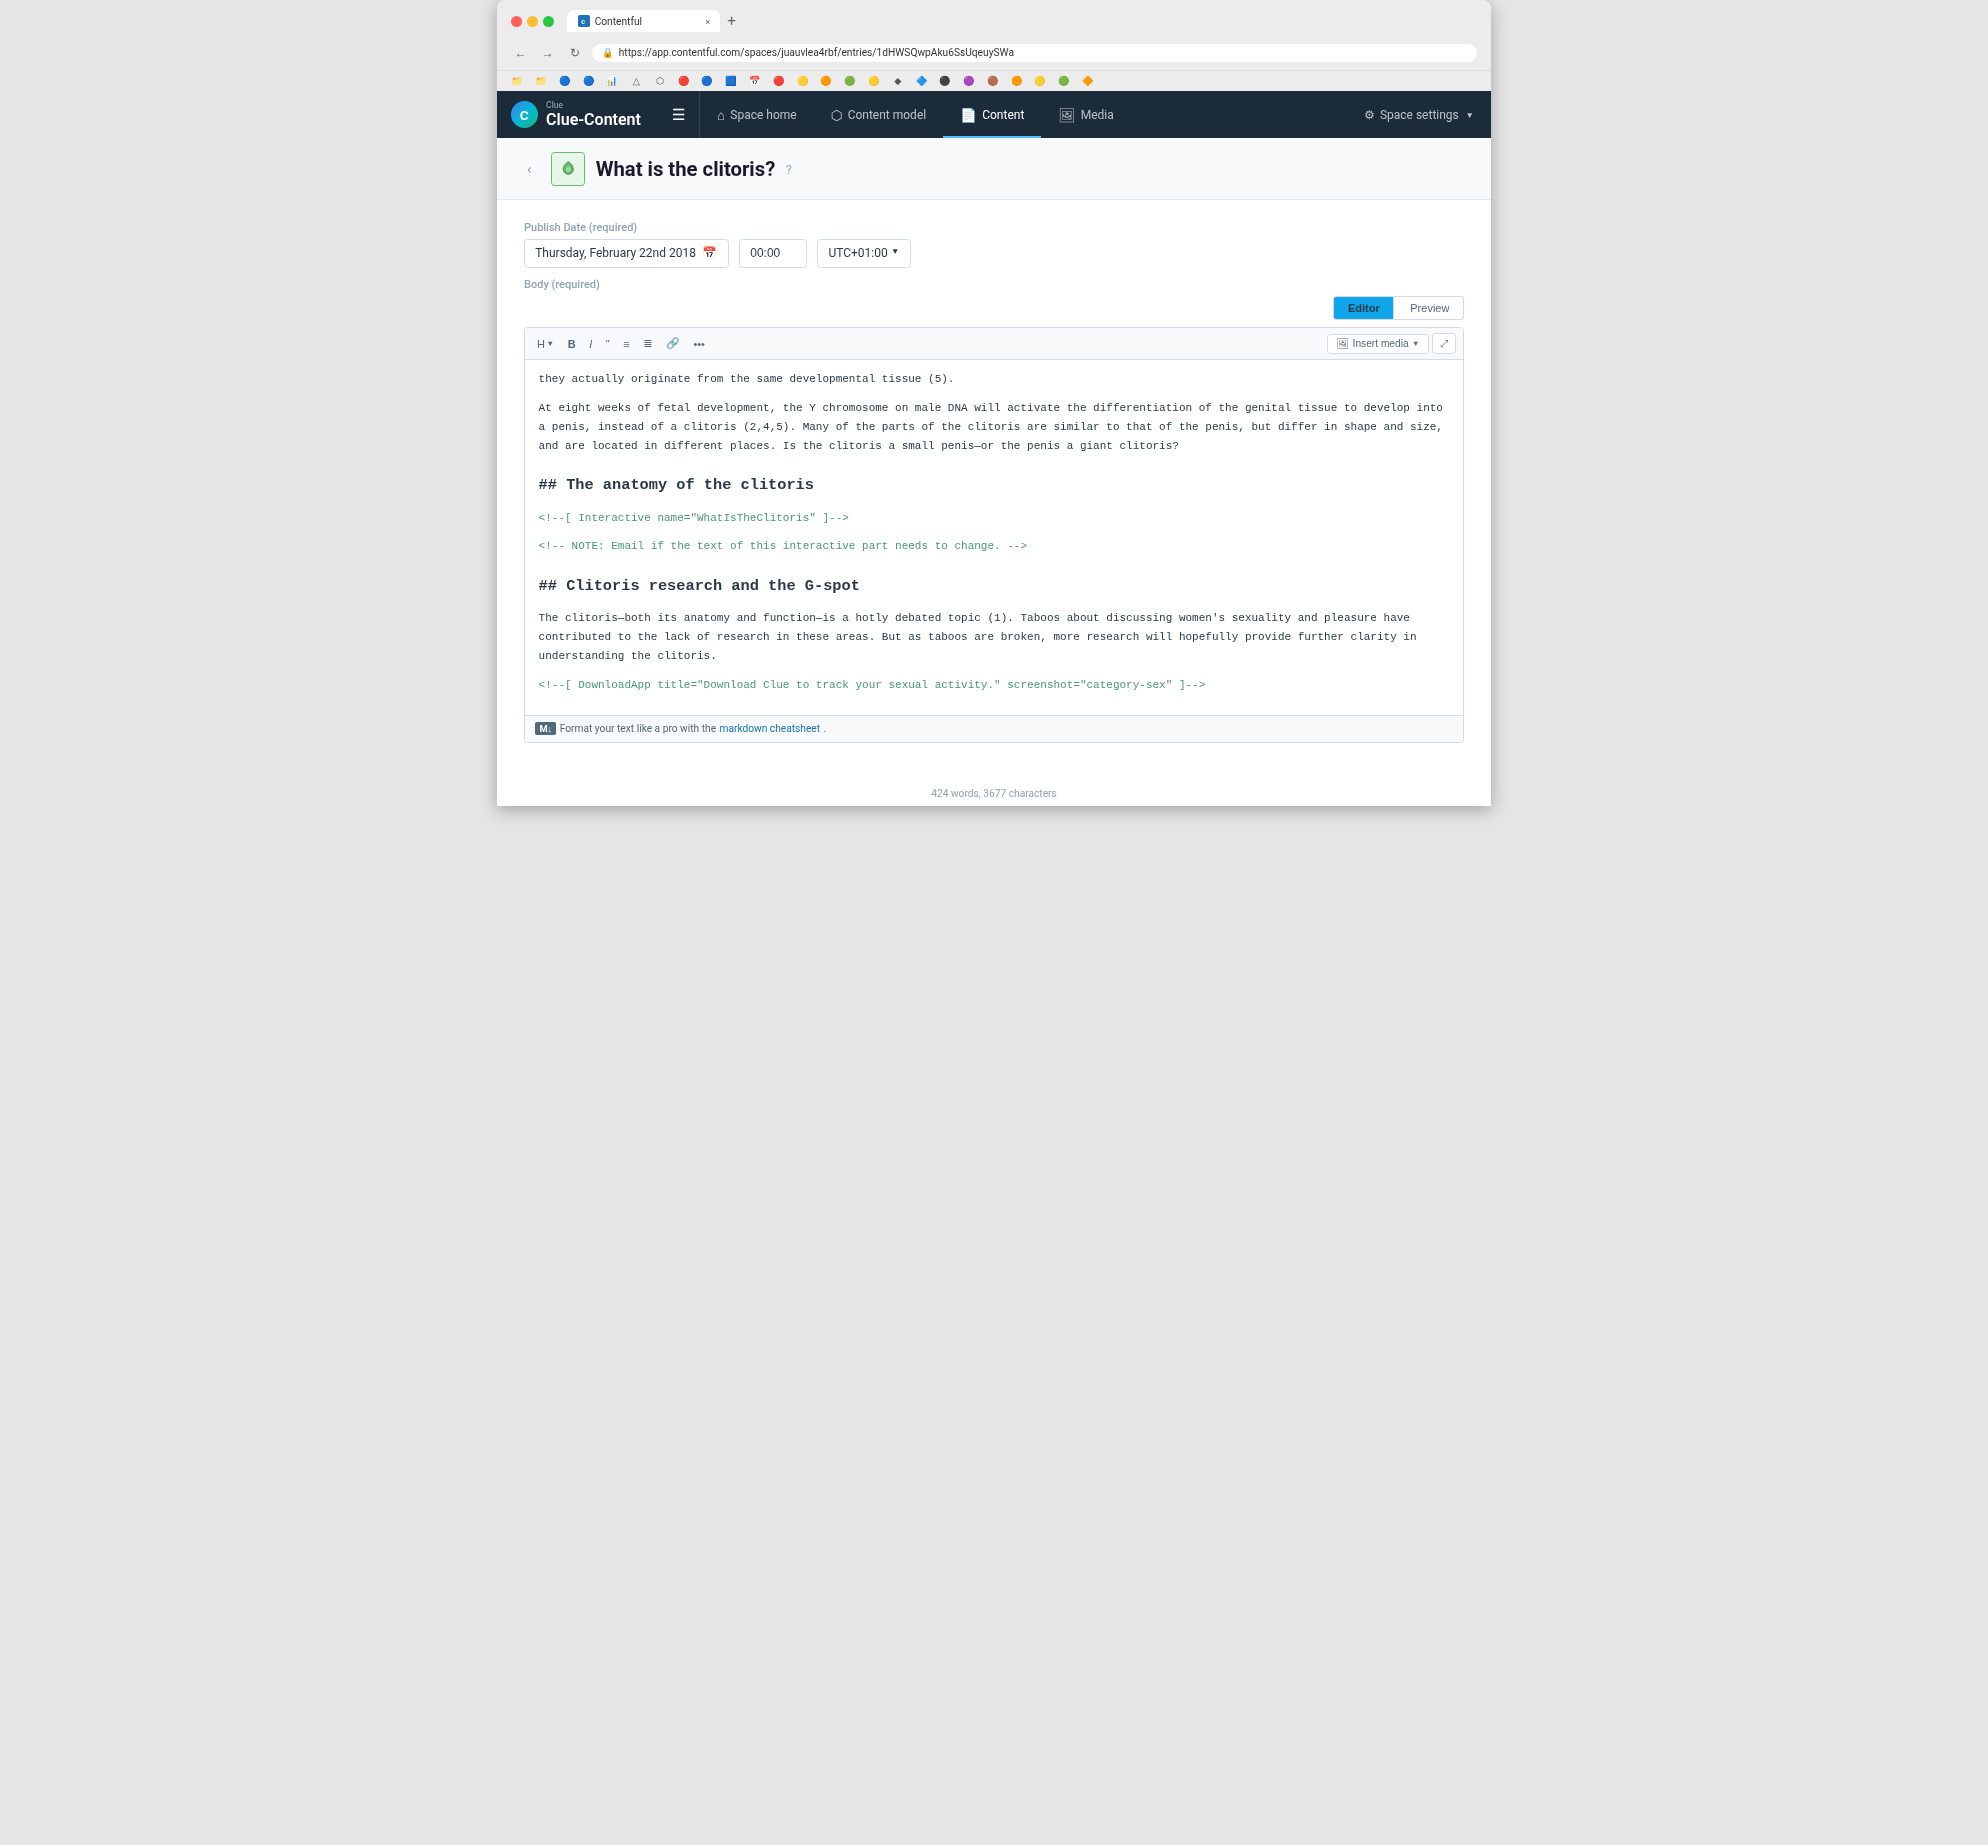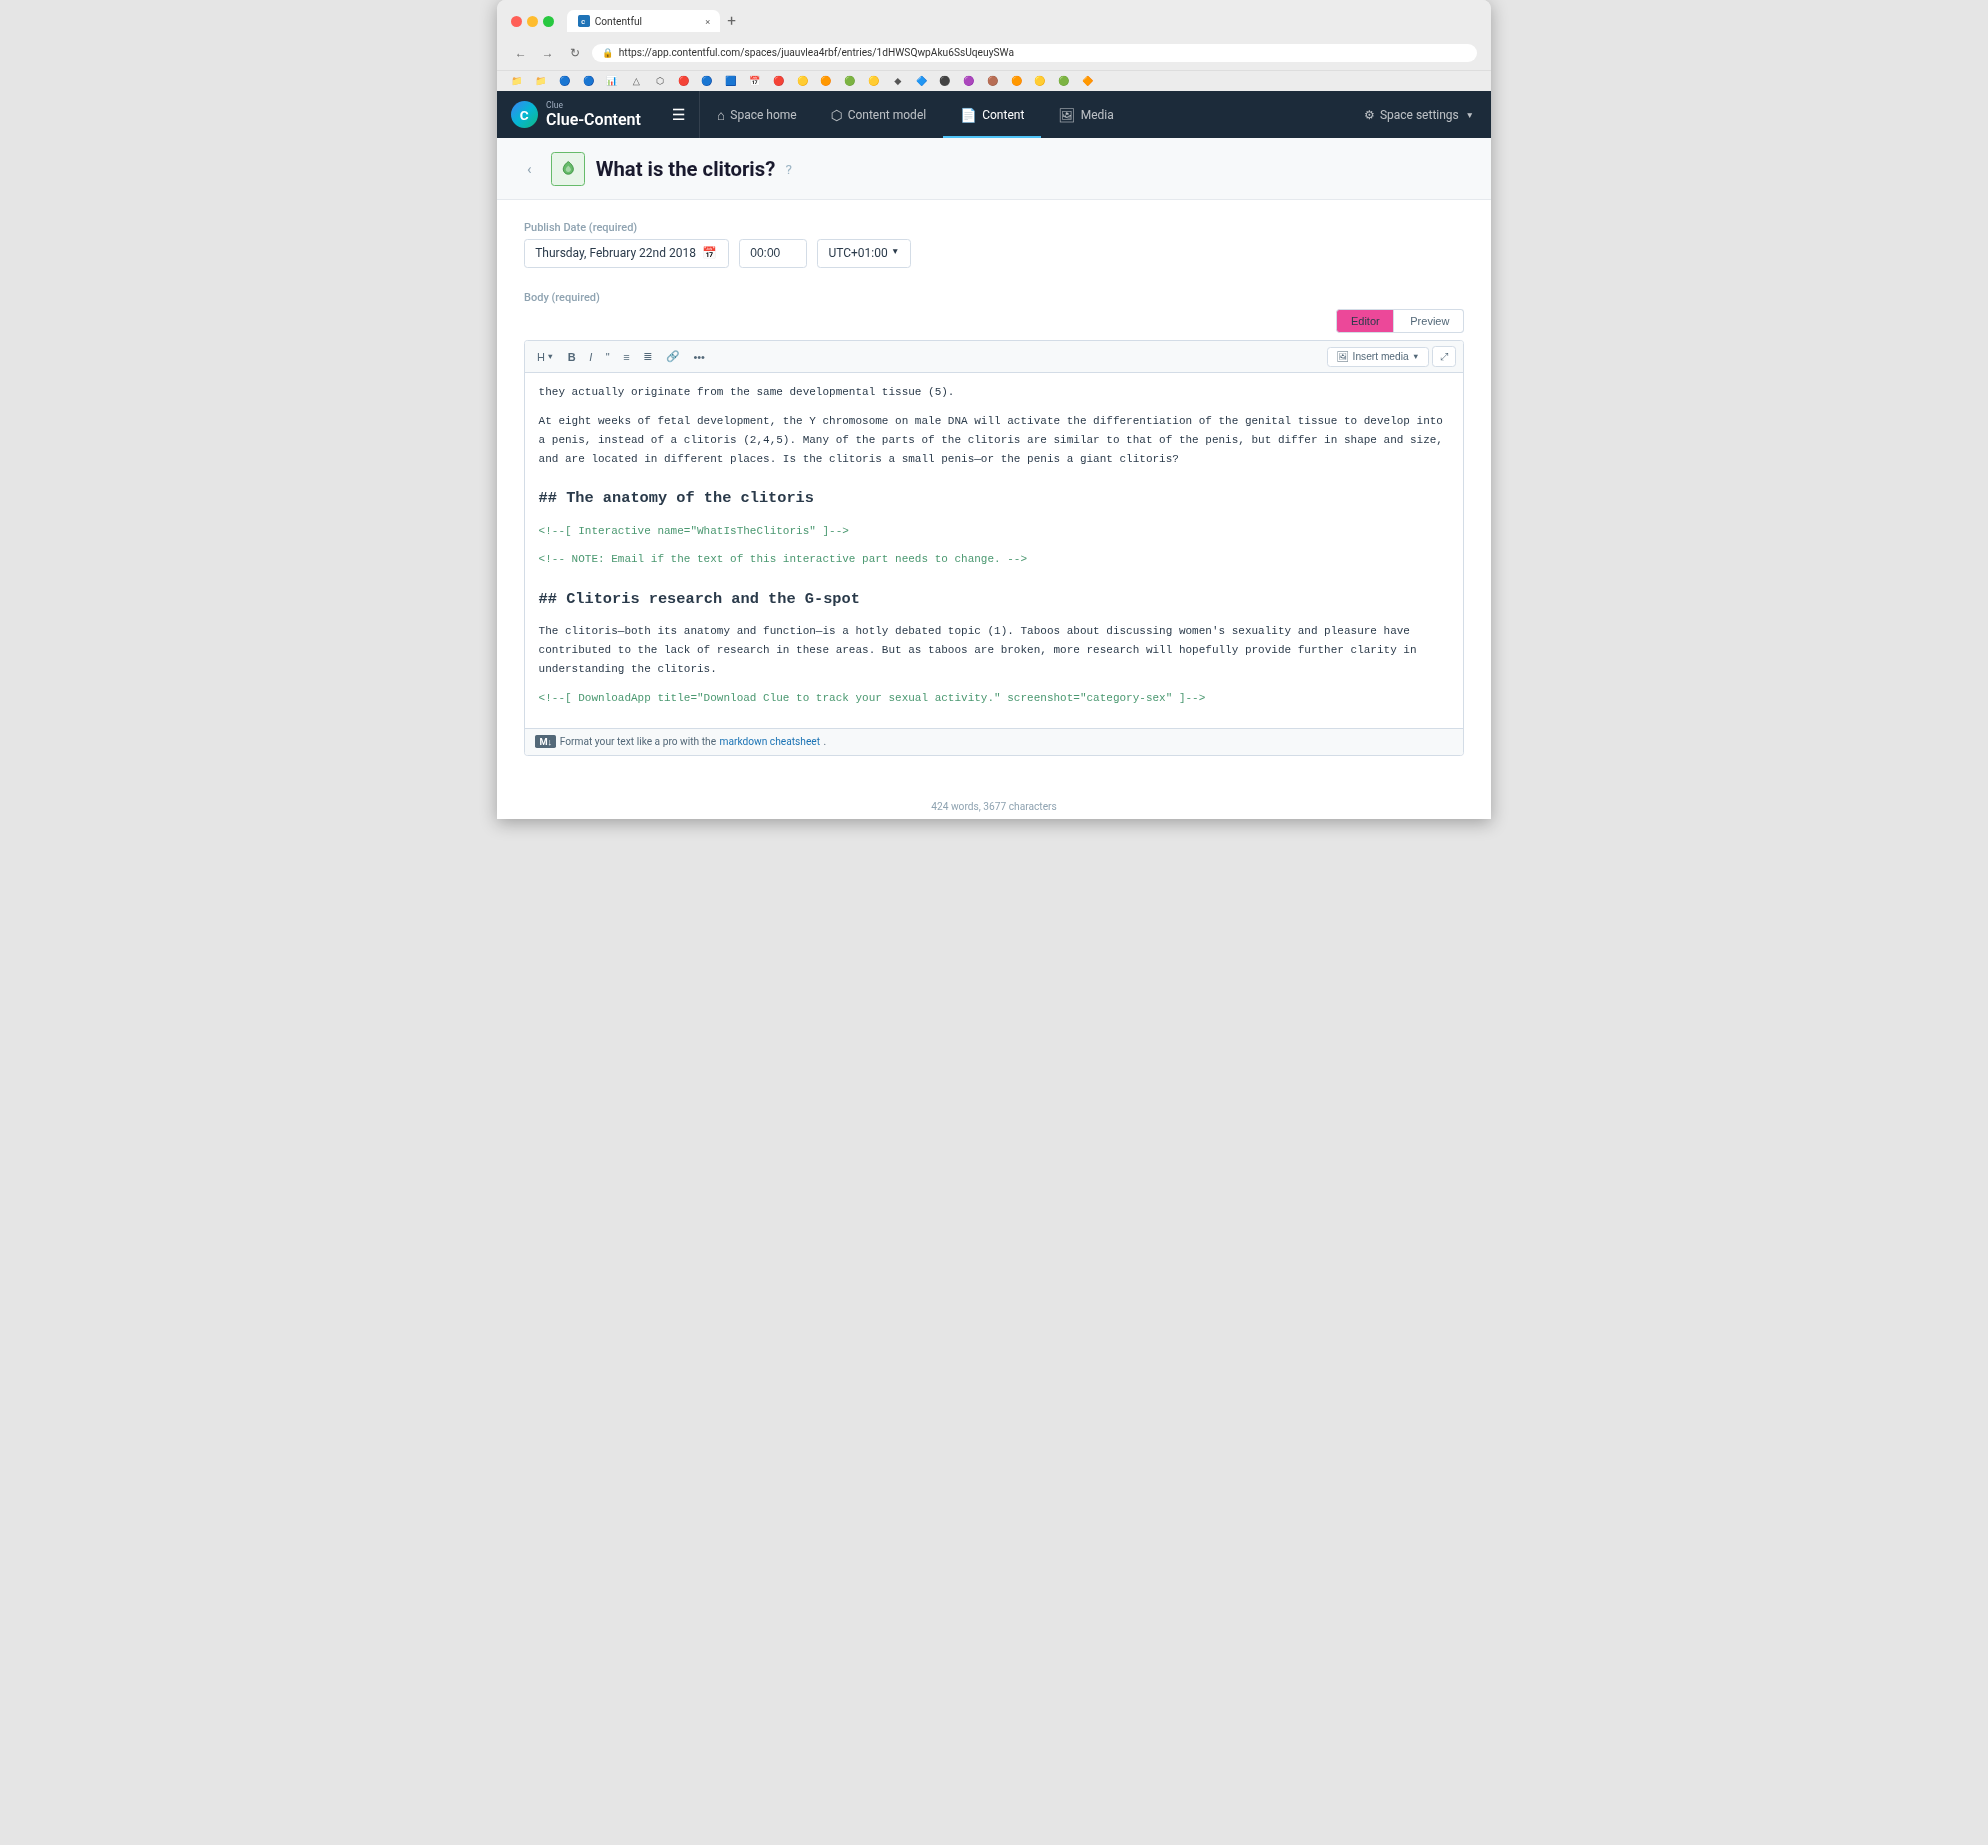--- a/index.html
+++ b/index.html
@@ -294,21 +294,21 @@
     }
 
     
     .main-content {
       background: white;
       padding: 20.3px 27px;
     }
 
     
     .field-section {
-      margin-bottom: 23px;
+      margin-bottom: 10px;
     }
 
     .field-label {
       font-size: 11px;
       color: #8fa3b1;
       margin-bottom: 5.1px;
       font-weight: 500;
     }
 
     .date-row {
@@ -376,23 +376,23 @@
     .editor-tab:first-child {
       border-radius: 3.4px 0 0 3.4px;
     }
     .editor-tab:last-child {
       border-radius: 0 3.4px 3.4px 0;
       border-left: none;
       padding-left: 16px;
     }
 
     .editor-tab.active {
-      background: #ec4899;
+      background: #0ea5e9;
       color: #2a3a4a;
-      font-weight: 400;
+      font-weight: 700;
     }
 
     .editor-container {
       border: 0.8px solid #d3dce6;
       border-radius: 3.4px;
       overflow: hidden;
     }
 
     .editor-toolbar {
       background: #f7f9fa;

